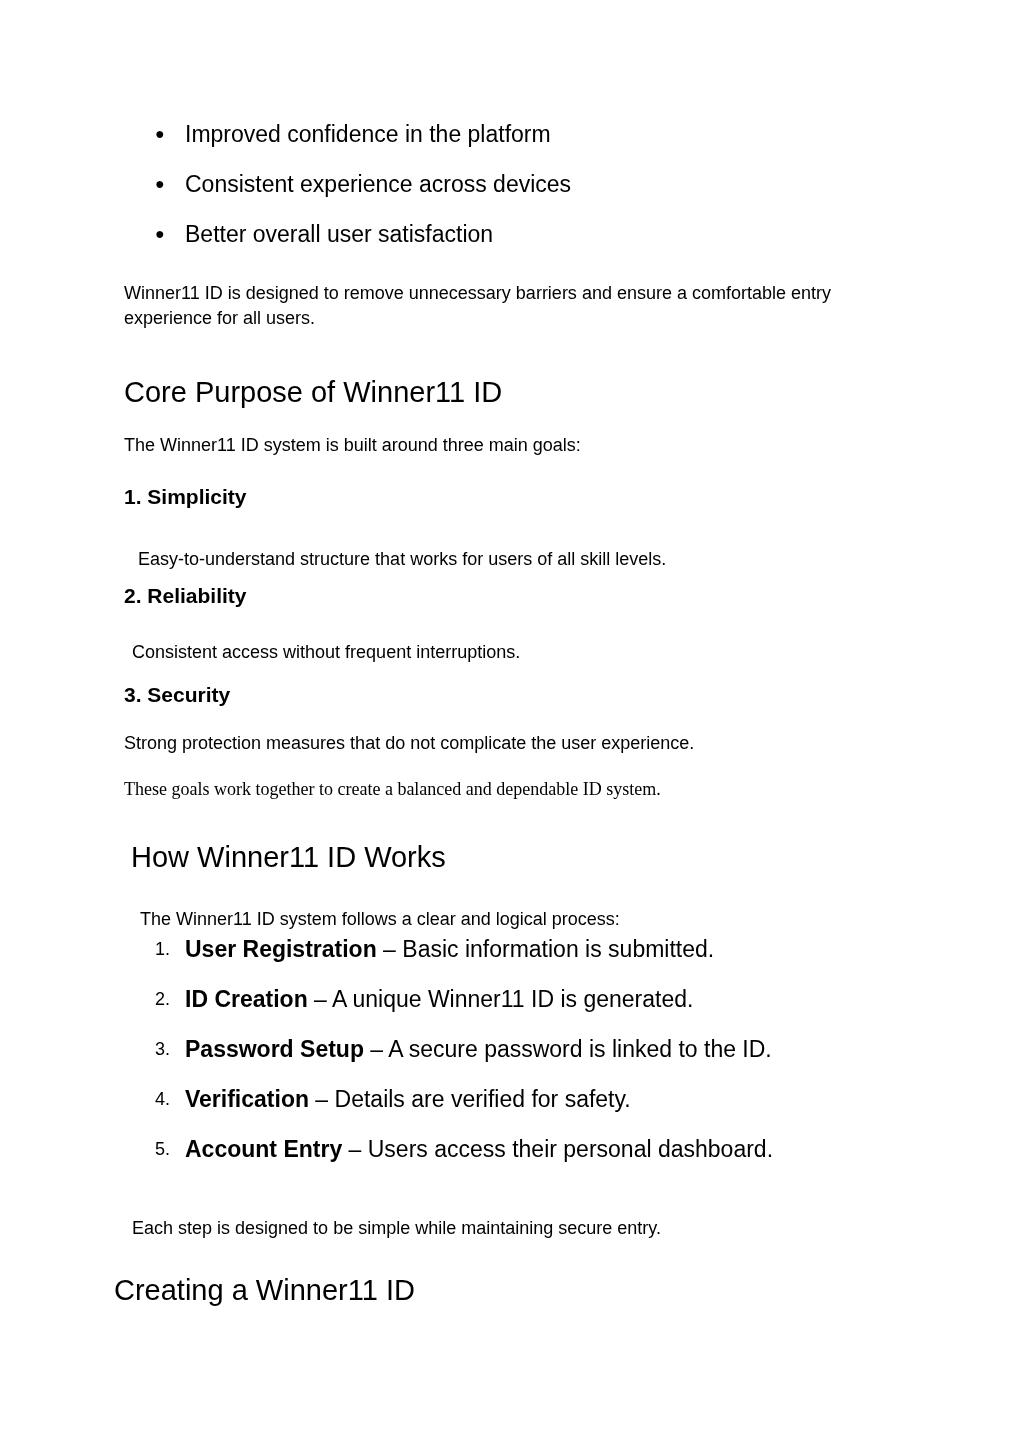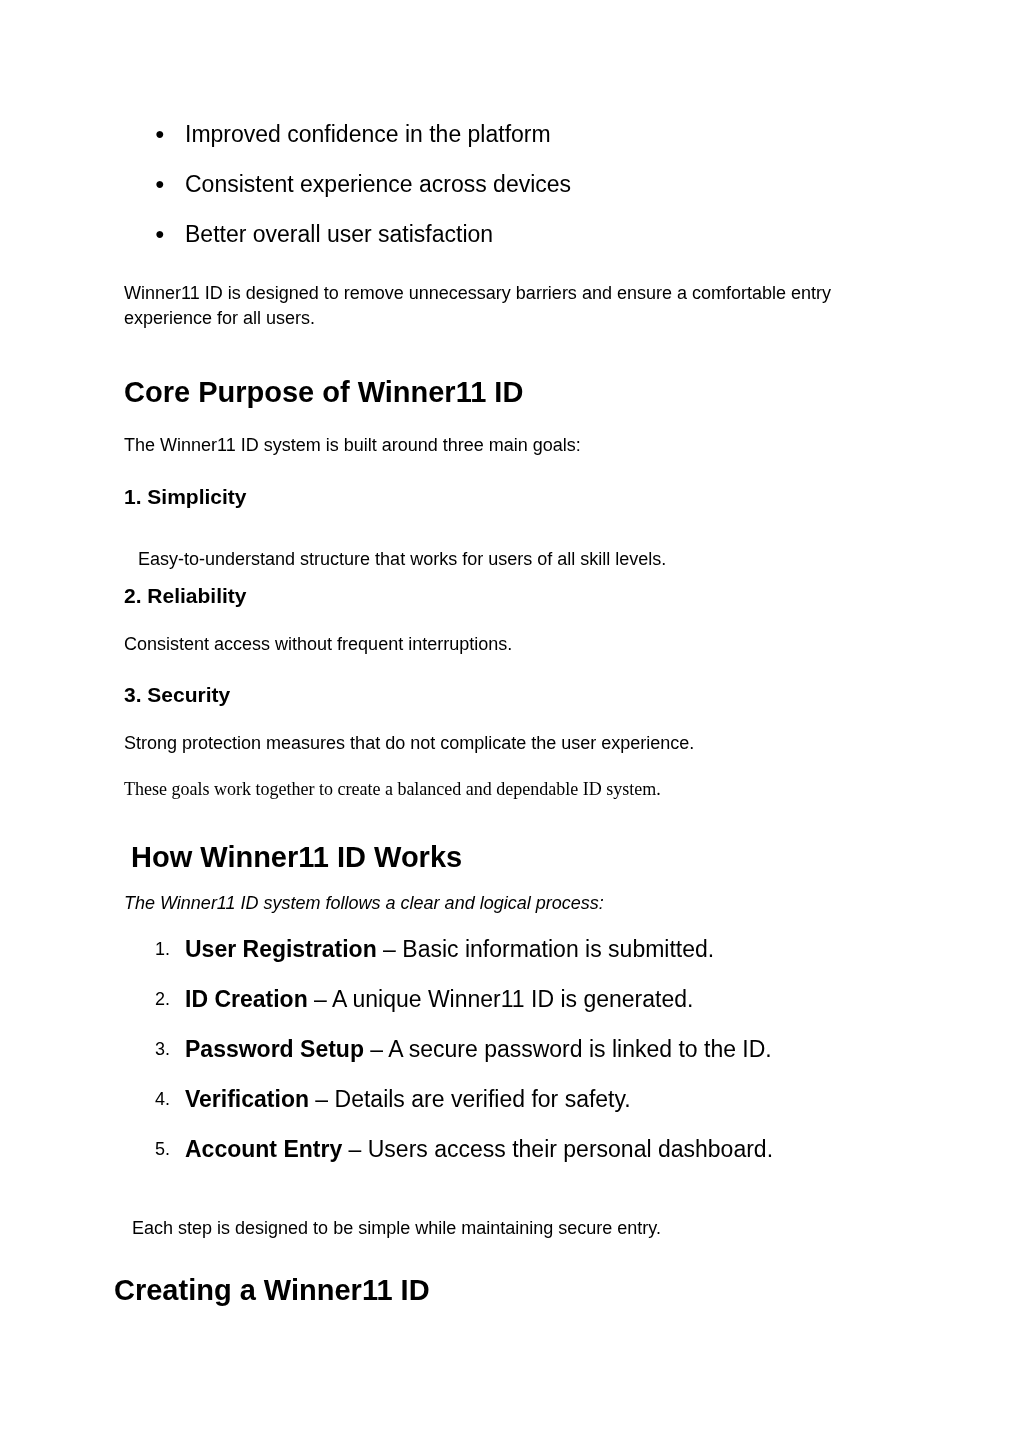--- a/index.html
+++ b/index.html
@@ -1,20 +1,20 @@
 <!DOCTYPE html>
 <html><head>
 <meta charset="utf-8">
 <style>
   html, body { margin: 0; padding: 0; background: #ffffff; }
   body { width: 1024px; height: 1446px; position: relative; overflow: hidden;
          font-family: "Liberation Sans", sans-serif; color: #000000; }
   .abs { position: absolute; white-space: nowrap; }
   .body-text { font-size: 18px; line-height: 24px; }
-  .h2 { font-size: 29px; font-weight: bold; line-height: 36px; text-align: center; }
+  .h2 { font-size: 29px; font-weight: normal; line-height: 36px; text-align: center; }
   .h3 { font-size: 21px; font-weight: bold; line-height: 26px; }
   .bullet { position: absolute; left: 155px; font-size: 16px; line-height: 24px; }
   .num { position: absolute; left: 155px; font-size: 18px; line-height: 24px; }
   .item-text { position: absolute; left: 185px; font-size: 23px; line-height: 24px; white-space: nowrap; }
   .para { position: absolute; left: 124px; width: 770px; font-size: 18px; line-height: 25px; }
 </style>
 </head>
 <body>
 
 <div>
@@ -28,29 +28,29 @@
 
 <p class="para" style="top:281px; margin:0;">Winner11 ID is designed to remove unnecessary barriers and ensure a comfortable entry experience for all users.</p>
 
 <h2 class="abs h2" style="left:124px; top:374px; margin:0;">Core Purpose of Winner11 ID</h2>
 <p class="abs body-text" style="left:124px; top:433px; margin:0;">The Winner11 ID system is built around three main goals:</p>
 
 <h3 class="abs h3" style="left:124px; top:484px; margin:0;">1. Simplicity</h3>
 <p class="abs body-text" style="left:124px; top:533px; margin:14px;">Easy-to-understand structure that works for users of all skill levels.</p>
 
 <h3 class="abs h3" style="left:124px; top:583px; margin:0;">2. Reliability</h3>
-<p class="abs body-text" style="left:124px; top:632px; margin:0;">Consistent access without frequent interruptions.</p>
+<p class="abs body-text" style="left:124px; top:632px; margin:8px;">Consistent access without frequent interruptions.</p>
 
 <h3 class="abs h3" style="left:124px; top:682px; margin:0;text-align:right;">3. Security</h3>
 <p class="abs body-text" style="left:124px; top:731px; margin:0;">Strong protection measures that do not complicate the user experience.</p>
 
 <p class="abs body-text" style="left:124px; top:777px; margin:0;font-family:Liberation Serif, serif;">These goals work together to create a balanced and dependable ID system.</p>
 
 <h2 class="abs h2" style="left:124px; top:832px; margin:7px;">How Winner11 ID Works</h2>
-<p class="abs body-text" style="left:124px; top:891px; margin:0;font-style:italic;">The Winner11 ID system follows a clear and logical process:</p>
+<p class="abs body-text" style="left:124px; top:891px; margin:16px;">The Winner11 ID system follows a clear and logical process:</p>
 
 <div>
   <span class="num" style="top:937px">1.</span>
   <span class="item-text" style="top:937px"><b>User Registration</b><span> – Basic information is submitted.</span></span>
 
   <span class="num" style="top:987px">2.</span>
   <span class="item-text" style="top:987px"><b>ID Creation</b><span> – A unique Winner11 ID is generated.</span></span>
 
   <span class="num" style="top:1037px">3.</span>
   <span class="item-text" style="top:1037px"><b>Password Setup</b><span> – A secure password is linked to the ID.</span></span>

